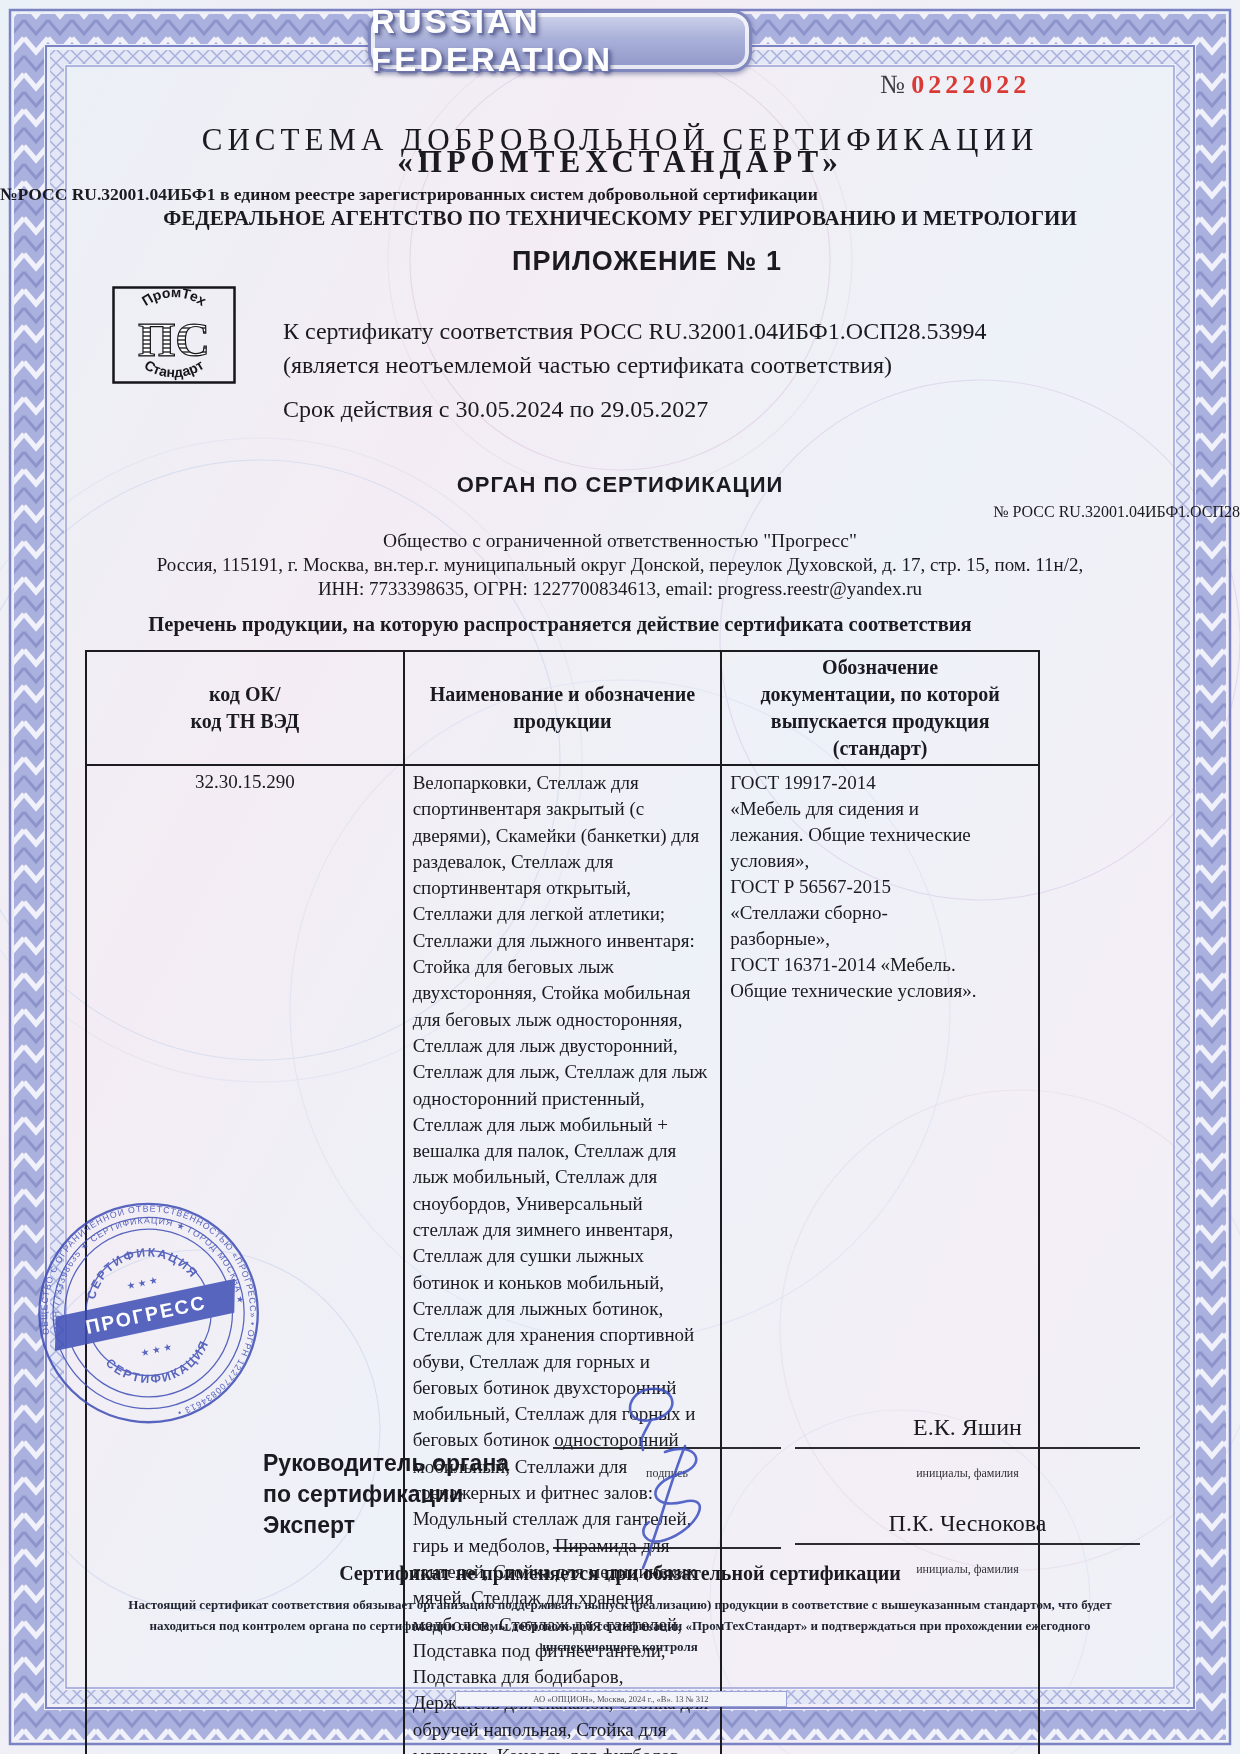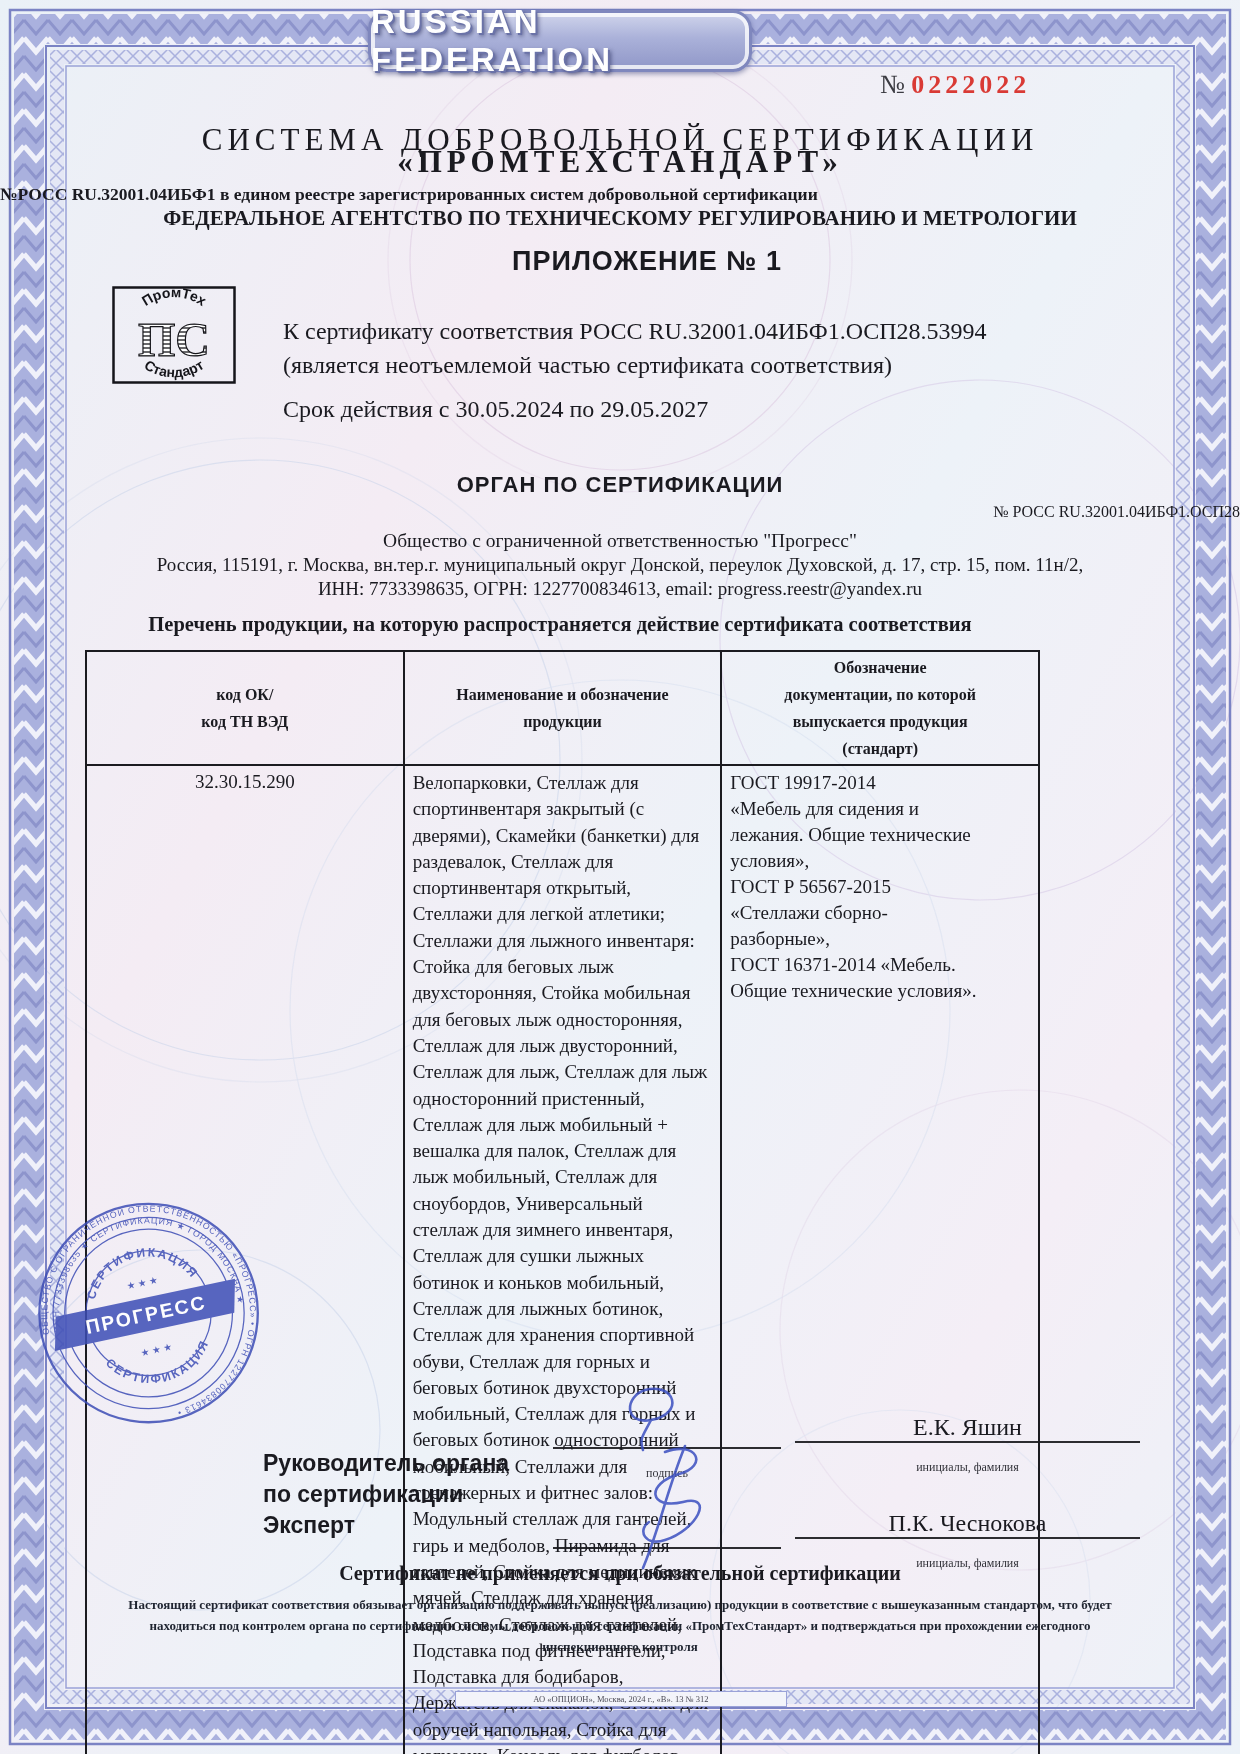--- a/index.html
+++ b/index.html
@@ -36,35 +36,35 @@
   .validity{left:283px;top:396px;width:700px;font-size:24px;}
   .organ-title{left:0;top:472px;width:100%;text-align:center;font-family:"Liberation Sans",sans-serif;font-weight:bold;font-size:22px;letter-spacing:1px;}
   .organ-reg{left:0;top:503px;width:100%;text-align:right;font-size:16px;}
   .organ-co{left:0;top:530px;width:100%;text-align:center;font-size:19.5px;}
   .organ-addr{left:0;top:554px;width:100%;text-align:center;font-size:19px;}
   .organ-cont{left:0;top:578px;width:100%;text-align:center;font-size:19px;}
   .tcap{left:60px;top:613px;width:1000px;text-align:center;font-size:20.5px;font-weight:bold;}
   table.products{position:absolute;left:85px;top:650px;width:955px;border-collapse:collapse;z-index:2;
     font-size:19px;table-layout:fixed;}
   table.products th,table.products td{border:2px solid #1b1b20;background:transparent;}
-  table.products th{font-weight:bold;font-size:16px;text-align:center;vertical-align:middle;height:106px;line-height:27px;padding:2px 6px;}
+  table.products th{font-weight:bold;font-size:20px;text-align:center;vertical-align:middle;height:106px;line-height:27px;padding:2px 6px;}
   table.products td{vertical-align:top;height:432px;}
   td.c1{width:148px;text-align:center;padding-top:5px;font-size:19px;}
   td.c2{width:550px;padding:4px 8px 4px 8px;line-height:26.3px;text-align:left;}
   td.c3{width:253px;padding:4px 4px 4px 8px;line-height:26px;text-align:left;}
   
   .role1{left:263px;top:1408px;width:300px;font-family:"Liberation Sans",sans-serif;font-weight:bold;font-size:23px;line-height:31px;margin-top:40px;}
   .role2{left:263px;top:1512px;width:300px;font-family:"Liberation Sans",sans-serif;font-weight:bold;font-size:23px;}
   .sigcol{left:553px;top:1447px;width:228px;}
   .sigcol2{left:553px;top:1547px;width:228px;}
   .sigline{border-top:2px solid #2c2c30;height:0;}
   .cap{text-align:center;font-size:12px;color:#33333a;padding-top:17px;}
   .namecol{left:795px;top:1414px;width:345px;}
   .namecol2{left:795px;top:1510px;width:345px;}
-  .pname{text-align:center;font-size:24px;border-bottom:2px solid #2c2c30;}
+  .pname{text-align:center;font-size:24px;padding-bottom:6px;border-bottom:2px solid #2c2c30;}
   .restrict{left:0;top:1562px;width:100%;text-align:center;font-size:20px;font-weight:bold;}
   .fine{left:105px;top:1594px;width:1030px;text-align:center;font-size:13px;font-weight:bold;line-height:21px;color:#1f2430;}
   .chip{left:455px;top:1691px;width:330px;height:14px;z-index:4;background:#f3f4fa;border:1px solid #9aa2d8;
     display:flex;align-items:center;justify-content:center;font-size:8.5px;color:#4a4a55;}
   .stampwrap{left:32px;top:1196px;z-index:3;transform:rotate(-12deg);opacity:.85;}
   .sigink{left:545px;top:1378px;z-index:3;}
   .logowrap{left:112px;top:286px;z-index:2;}
 </style>
 </head>
 <body>

